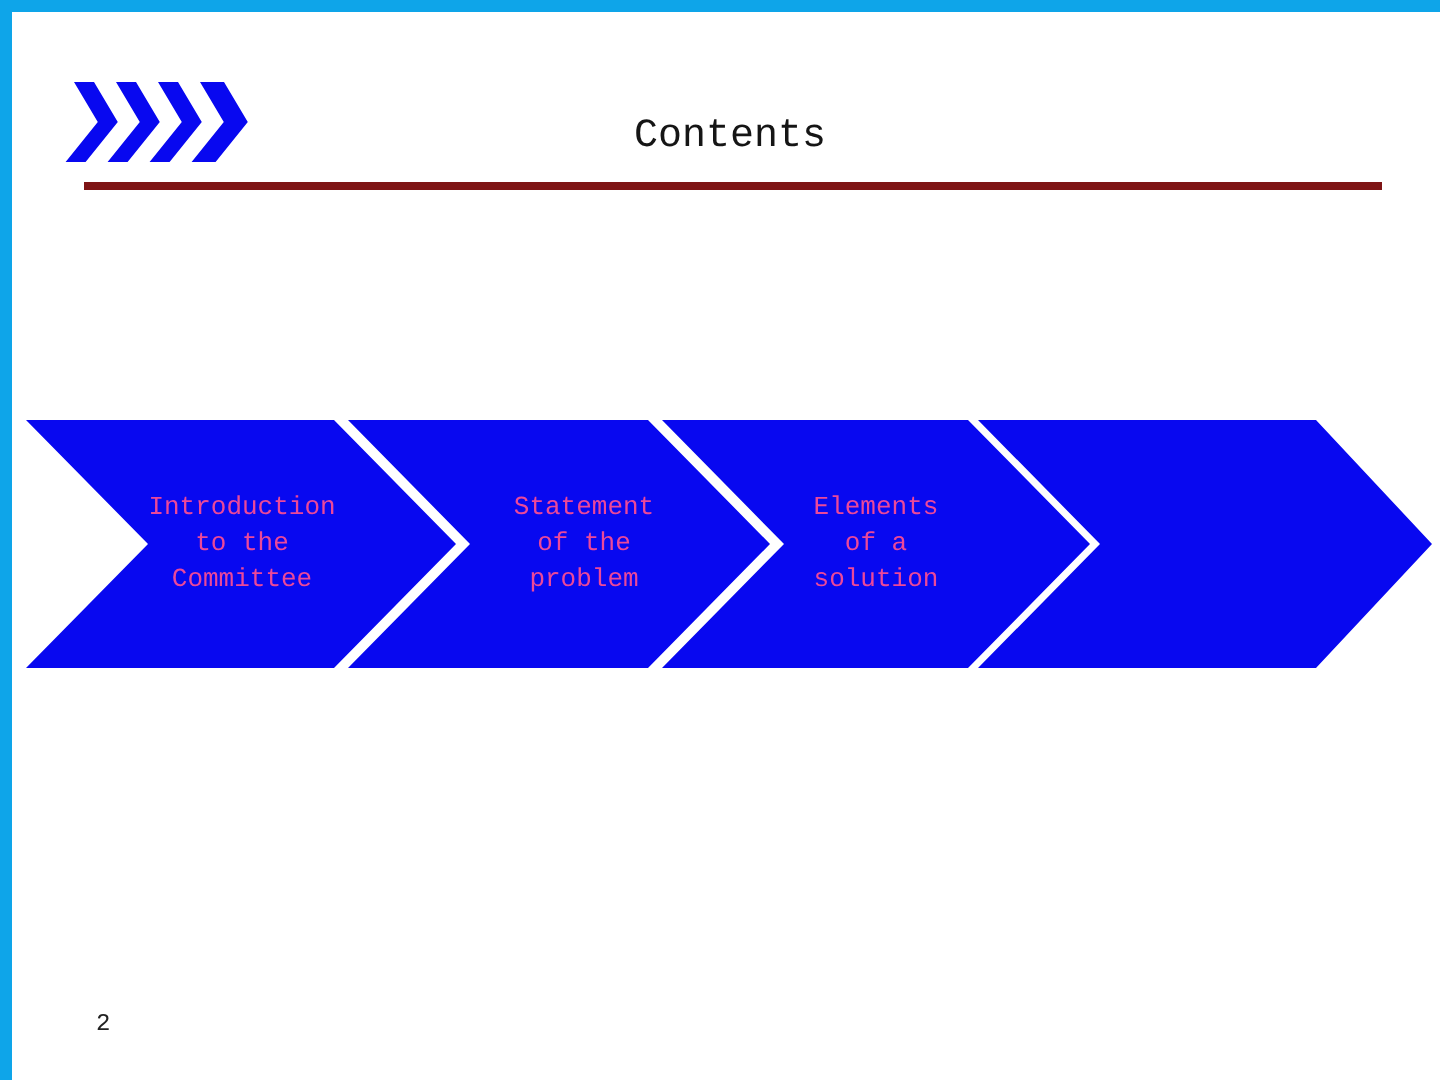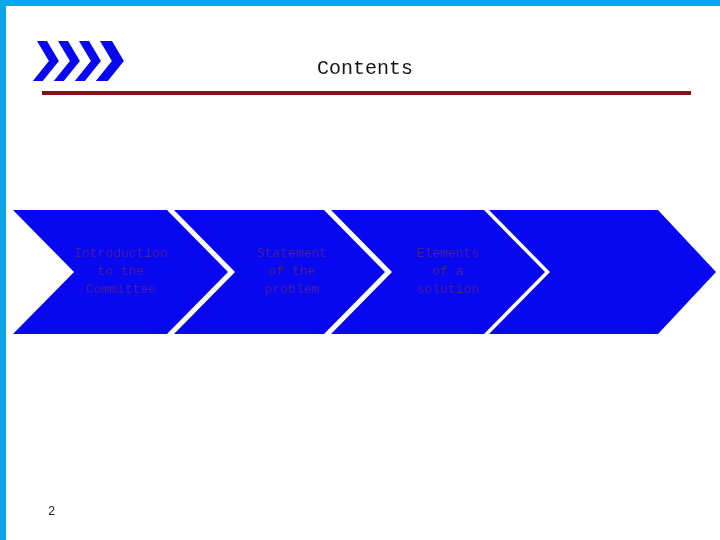--- a/index.html
+++ b/index.html
@@ -24,21 +24,21 @@
     position:absolute;left:36px;top:85px;width:649px;height:4px;
     background:var(--divider-red,#7e1415);
   }
   #chevron-band{
     position:absolute;left:0;top:204px;width:718px;height:124px;
   }
   .chev{ fill:var(--chevron-blue,#0808f0); }
   .step-label{
     position:absolute;top:239px;width:150px;
     text-align:center;white-space:pre-line;
-    color:#4c1d95;font-size:13px;line-height:18px;
+    color:#ec4899;font-size:13px;line-height:18px;
   }
   #page-number{
     position:absolute;left:42px;top:499px;
     font-size:12px;color:#222222;
   }
 </style>
 </head>
 <body>
 
 <div id="slide">
@@ -62,19 +62,19 @@
     <polygon class="chev" points="325,0 478,0 539,62 478,124 325,124 386,62"></polygon>
     <polygon class="chev" points="483,0 652,0 710,62 652,124 483,124 544,62"></polygon>
   </svg>
 
   <div class="step-label" style="left:40px;">Introduction
 to the
 Committee</div>
   <div class="step-label" style="left:211px;">Statement
 of the
 problem</div>
-  <div class="step-label" style="left:367px;">Elements
+  <div class="step-label" style="left:357px;">Elements
 of a
 solution</div>
 
   <div id="page-number">2</div>
 
 </div>
 
 </body></html>

